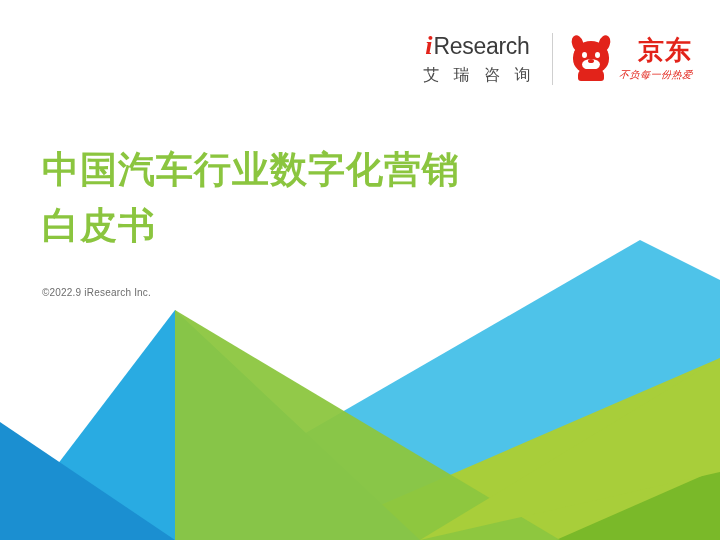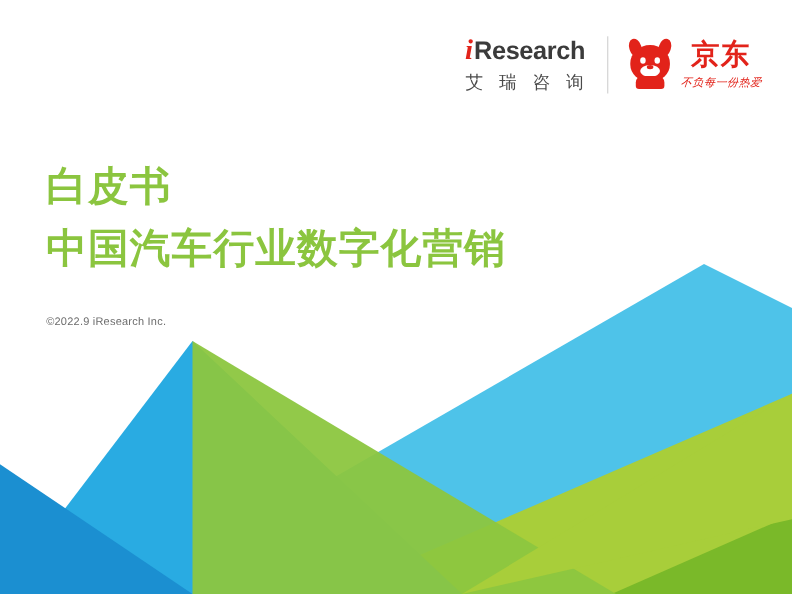--- a/index.html
+++ b/index.html
@@ -46,21 +46,21 @@
     color: #e2231a;
     font-size: 26px;
     font-weight: bold;
     font-style: italic;
     font-family: "Liberation Serif", serif;
     margin-right: 1px;
   }
   .ir-word {
     color: #3b3b3b;
     font-size: 23px;
-    font-weight: bold;
+    font-weight: normal;
     letter-spacing: -0.3px;
     font-family: "Liberation Sans", sans-serif;
   }
   .ir-sub {
     color: #4a4a4a;
     font-size: 16px;
     letter-spacing: 5px;
     margin-top: 6px;
     padding-left: 4px;
   }
@@ -132,21 +132,21 @@
     left: 9px;
     top: 32px;
     width: 26px;
     height: 12px;
     background: #e2231a;
     border-radius: 6px 6px 3px 3px;
   }
   .jd-text {
     display: flex;
     flex-direction: column;
-    align-items: center;
+    align-items: flex-end;
   }
   .jd-cn {
     color: #e2231a;
     font-size: 26px;
     font-weight: bold;
     font-family: "DejaVu Sans", sans-serif;
     line-height: 1;
     letter-spacing: 1px;
   }
   .jd-slogan {
@@ -223,22 +223,22 @@
         <div class="body"></div>
       </div>
       <div class="jd-text">
         <div class="jd-cn">京东</div>
         <div class="jd-slogan">不负每一份热爱</div>
       </div>
     </div>
   </div>
 
   <div class="title-block">
+    <div class="title-line">中国汽车行业数字化营销</div>
     <div class="title-line">白皮书</div>
-    <div class="title-line">中国汽车行业数字化营销</div>
   </div>
 
   <div class="copyright">©2022.9 iResearch Inc.</div>
 
   <div class="decor">
     <svg width="720" height="300" viewBox="0 0 720 300" xmlns="http://www.w3.org/2000/svg">
 
       <polygon points="640,0 720,40 720,120 300,300 120,300" fill="#4ec3e9"></polygon>
 
       <polygon points="720,118 720,230 560,300 300,300" fill="#a8ce3a"></polygon>

